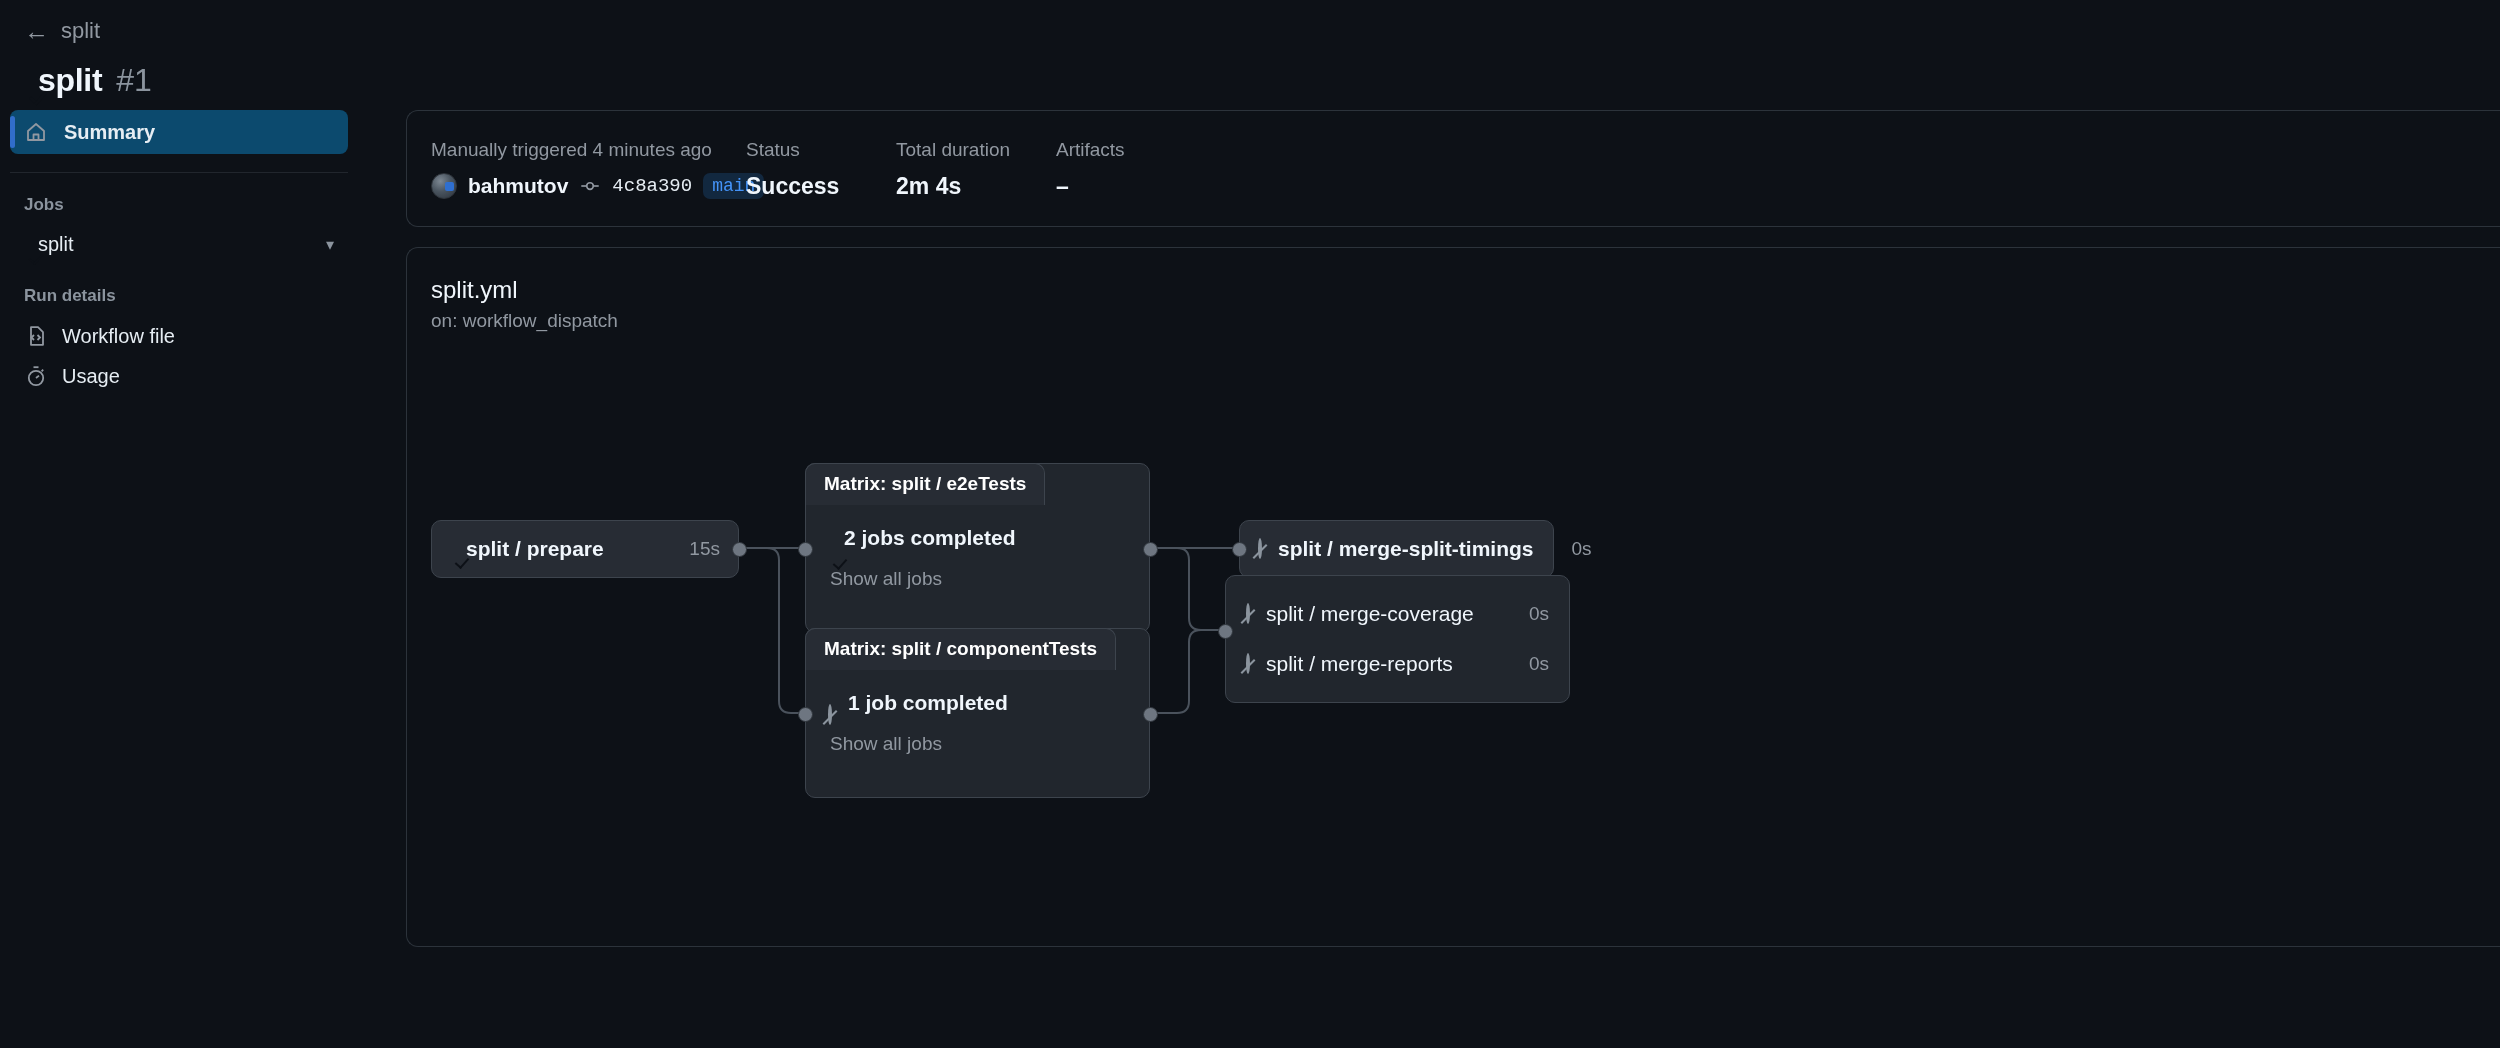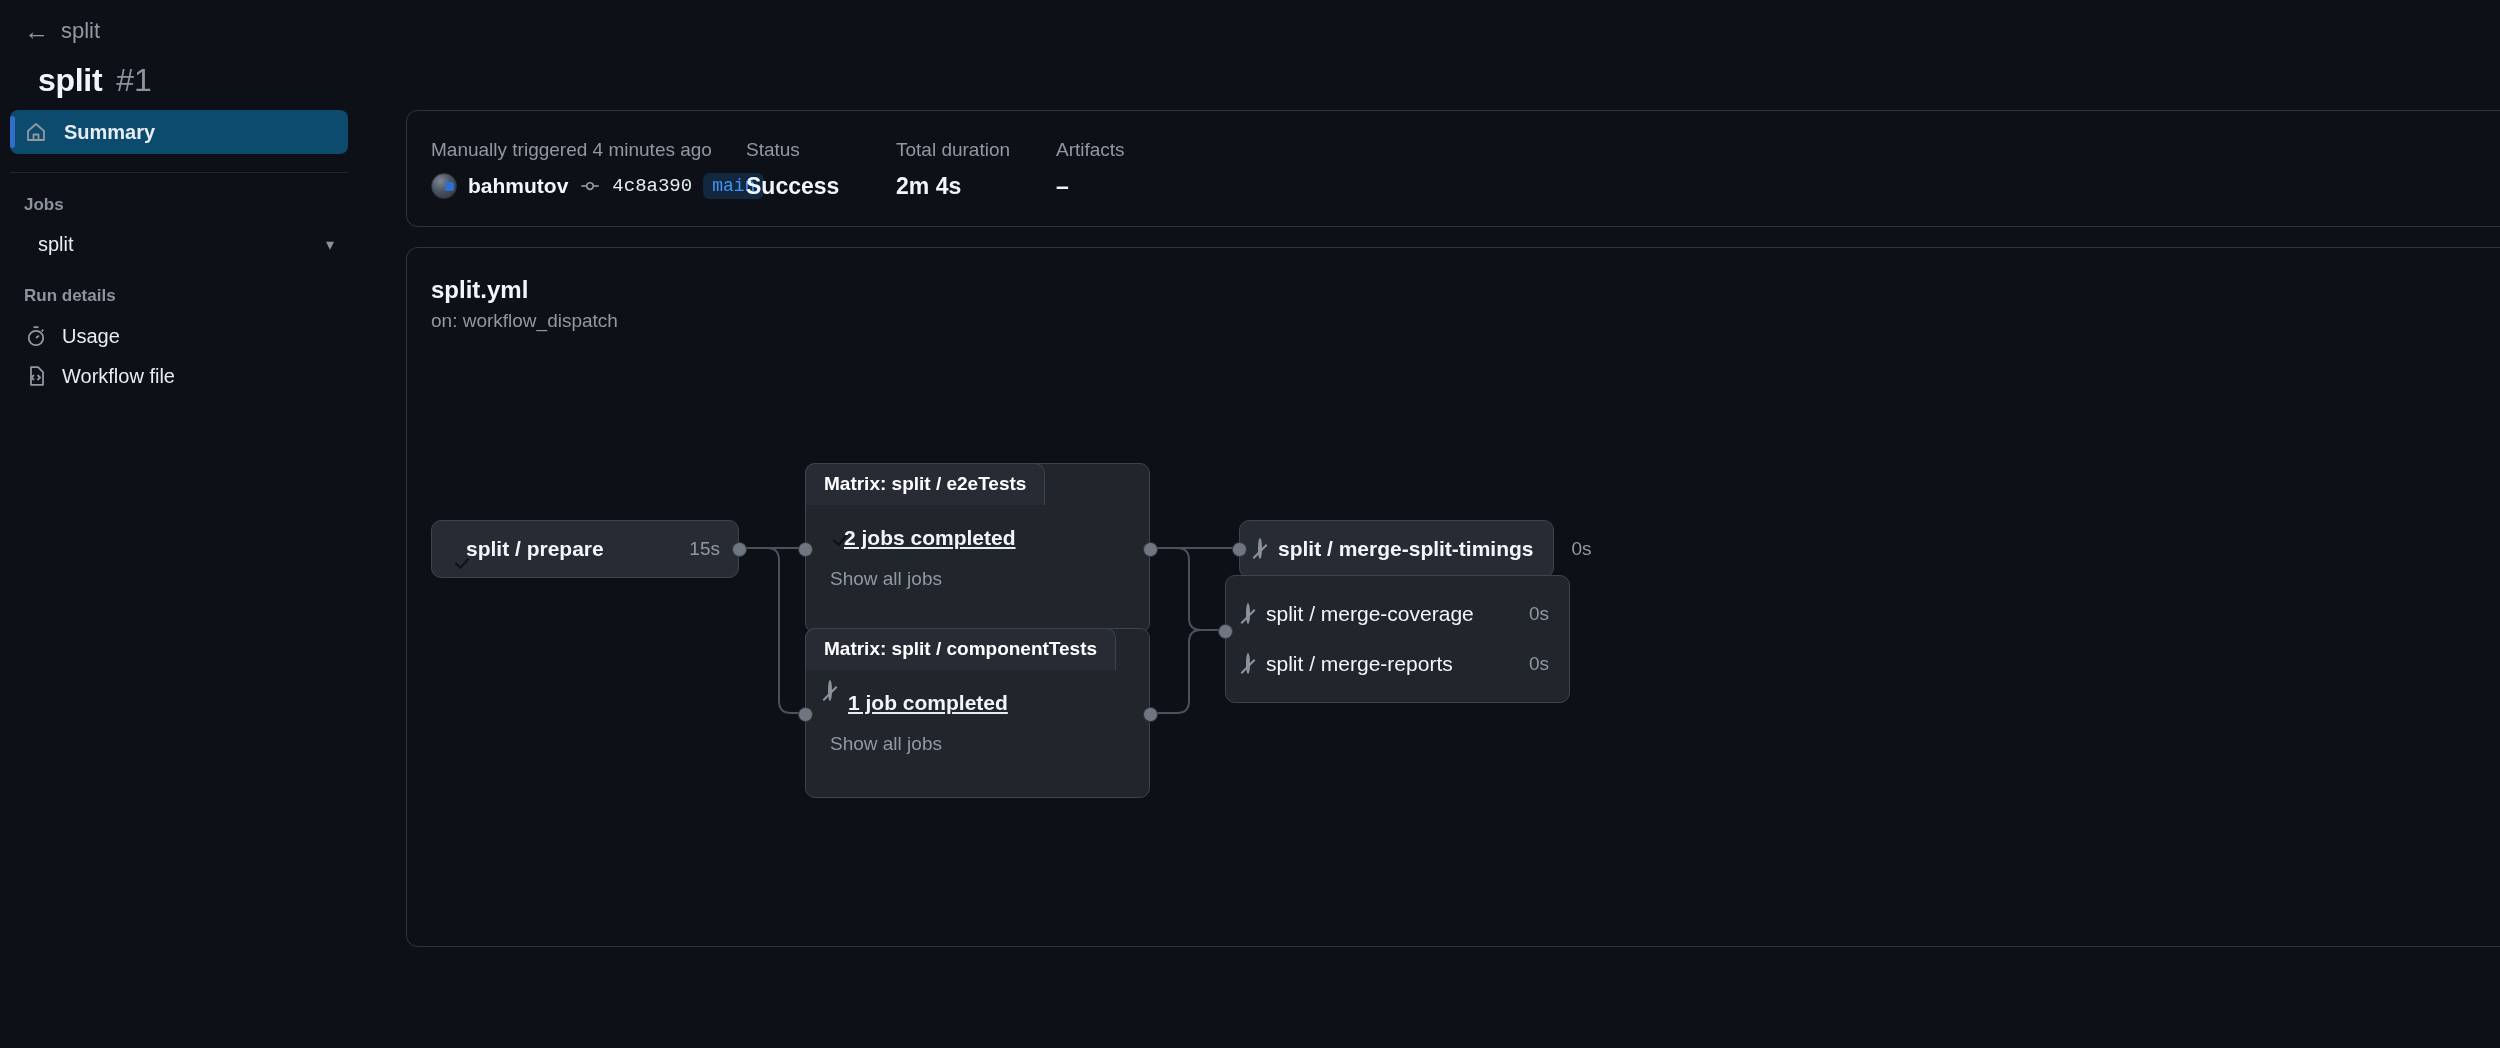--- a/index.html
+++ b/index.html
@@ -102,21 +102,21 @@
   .commit-sha { font-family: "Liberation Mono", monospace; font-size: 19px; color: #e6edf3; }
   .branch-badge {
     font-family: "Liberation Mono", monospace; font-size: 18px;
     color: #4493f8; background: #12283f; padding: 3px 9px; border-radius: 7px;
   }
   svg.commit-icon { width: 22px; height: 22px; stroke: #9198a1; fill: none; stroke-width: 1.8; }
 
   
   .graph-card { margin-top: 20px; height: 700px; position: relative; overflow: hidden; }
   .graph-head { padding: 28px 0 0 24px; }
-  .wf-name { font-size: 24px; font-weight: bold; color: #f0f6fc; }
+  .wf-name { font-size: 24px; font-weight: normal; color: #f0f6fc; }
   .wf-on { font-size: 19px; color: #9198a1; margin-top: 6px; }
 
   .graph-canvas { position: absolute; left: 0; top: 0; width: 100%; height: 100%; }
   .edges { position: absolute; left: 0; top: 0; width: 2100px; height: 700px; }
   .edges path { fill: none; stroke: #4a525c; stroke-width: 2; }
 
   .node {
     position: absolute; display: flex; align-items: center; gap: 16px;
     background: #272c34; border: 1px solid #3d444d; border-radius: 10px;
     padding: 0 18px; height: 58px; color: #f0f6fc;
@@ -128,21 +128,21 @@
     position: absolute; background: #21262d; border: 1px solid #3d444d;
     border-radius: 10px;
   }
   .matrix-tab {
     position: absolute; left: -1px; top: -1px;
     background: #272c34; border: 1px solid #3d444d; border-bottom: none;
     border-radius: 10px 10px 0 0; padding: 9px 18px 10px 18px;
     font-size: 19px; font-weight: bold; color: #ffffff; white-space: nowrap;
   }
   .matrix-body { padding: 62px 22px 22px 22px; }
-  .mx-status { display: flex; align-items: flex-start; gap: 16px; text-decoration: underline; }
+  .mx-status { display: flex; align-items: flex-end; gap: 16px; }
   .mx-status-text { font-size: 21px; font-weight: bold; color: #f0f6fc; }
   .mx-show { font-size: 19px; color: #9198a1; margin-top: 18px; margin-left: 2px; }
 
   .group-box {
     position: absolute; background: #21262d; border: 1px solid #3d444d;
     border-radius: 10px; padding: 26px 20px;
     display: flex; flex-direction: column; gap: 26px;
   }
   .group-row { display: flex; align-items: center; gap: 16px; }
   .group-row .node-label { font-size: 21px; font-weight: normal; color: #f0f6fc; white-space: nowrap; }
@@ -186,42 +186,42 @@
 
     <div class="side-heading">Jobs</div>
 
     <div class="side-job">
       <span class="ico"><span class="check-circle md"></span></span>
       <span class="job-label">split</span>
       <span class="chev">▾</span>
     </div>
 
     <div class="side-heading">Run details</div>
+
+    <div class="side-job">
+      <span class="ico">
+        <svg class="side-icon" viewBox="0 0 24 24">
+            <path d="M7 3.2 h7 l5 5 V20.8 H7 Z" stroke-linejoin="round"></path>
+            <path d="M10 11 L7.5 13.5 L10 16"></path>
+            <path d="M13.5 11 L16 13.5 L13.5 16"></path>
+          </svg>
+      </span>
+      <span class="job-label">Workflow file</span>
+    </div>
 
     <div class="side-job">
       <span class="ico">
         <svg class="side-icon" viewBox="0 0 24 24">
             <circle cx="12" cy="14" r="7.2"></circle>
             <path d="M9.5 3.2 h5"></path>
             <path d="M12 14 L15 11.6"></path>
             <path d="M17.6 7.3 L19.2 5.7"></path>
           </svg>
       </span>
       <span class="job-label">Usage</span>
-    </div>
-
-    <div class="side-job">
-      <span class="ico">
-        <svg class="side-icon" viewBox="0 0 24 24">
-            <path d="M7 3.2 h7 l5 5 V20.8 H7 Z" stroke-linejoin="round"></path>
-            <path d="M10 11 L7.5 13.5 L10 16"></path>
-            <path d="M13.5 11 L16 13.5 L13.5 16"></path>
-          </svg>
-      </span>
-      <span class="job-label">Workflow file</span>
     </div>
   </div>
 
   <div class="main">
 
     <div class="card summary-card">
       <div class="summary-row">
         <div class="sum-col trigger">
           <div class="sum-label">Manually triggered 4 minutes ago</div>
           <div class="actor-row">

